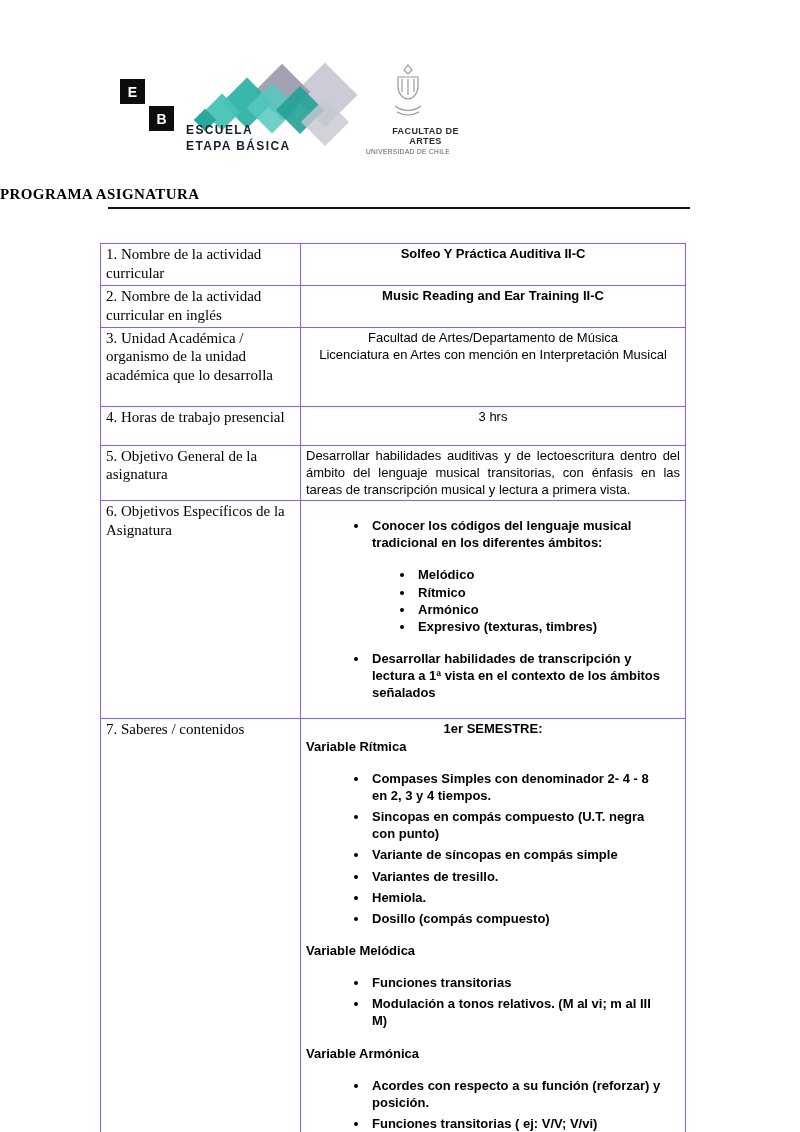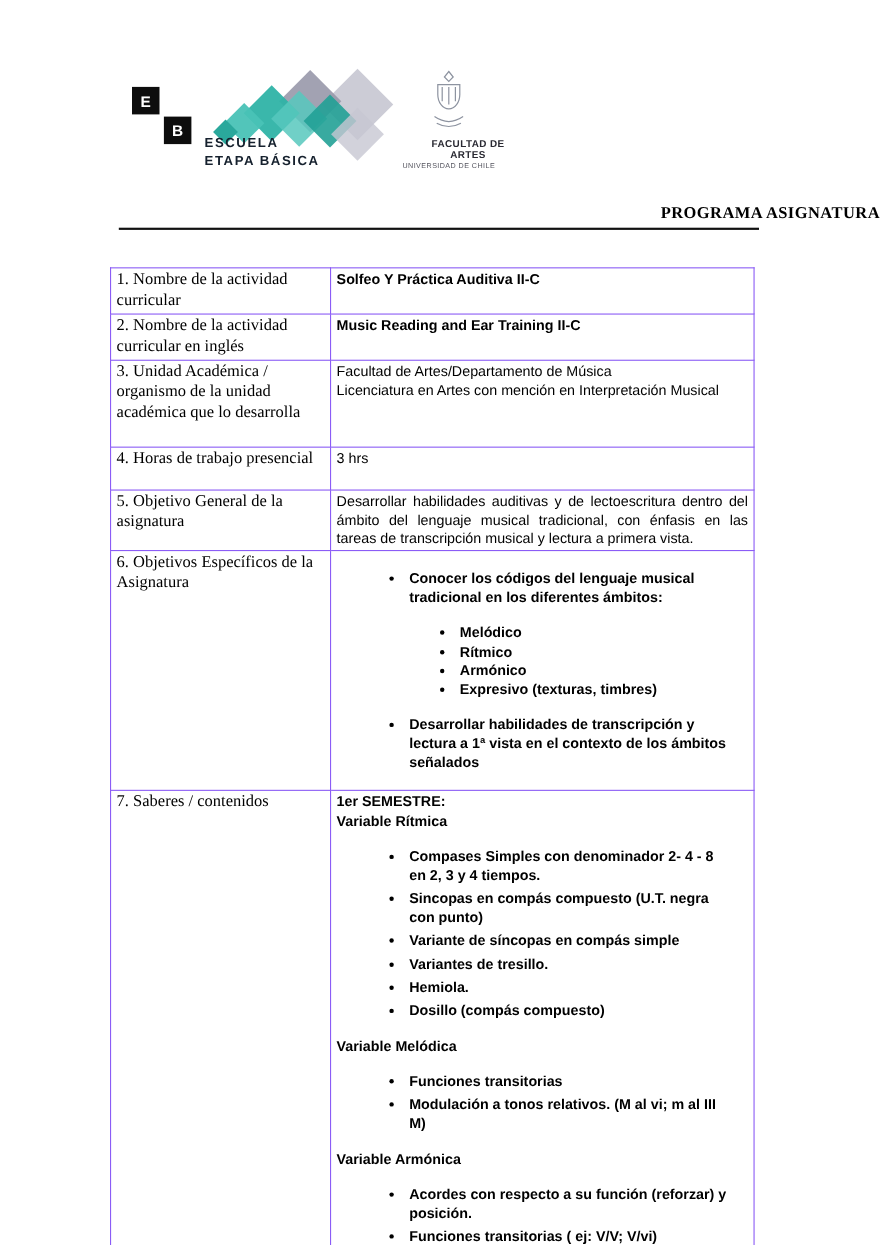--- a/index.html
+++ b/index.html
@@ -47,21 +47,21 @@
     font-family: "Liberation Sans", sans-serif;
     color: #2a2a33;
   }
   .fac-line1 { font-weight: bold; font-size: 9px; letter-spacing: 0.4px; margin-left: 35px; }
   .fac-line2 { font-size: 6.5px; letter-spacing: 0.4px; color: #55555f; margin-top: 2px; }
 
   
   .title {
     position: absolute;
     top: 186px; left: 0; width: 100%;
-    text-align: right;
+    text-align: left;
     font-weight: bold;
     font-size: 15px;
     letter-spacing: 0.4px;
   }
   .title-rule {
     position: absolute;
     top: 207px; left: 108px;
     width: 582px; height: 2px;
     background: #111;
   }
@@ -83,21 +83,21 @@
     width: 200px;
     font-family: "Liberation Serif", serif;
     font-size: 15px;
     line-height: 1.26;
   }
   td.content {
     font-family: "Liberation Sans", sans-serif;
     font-size: 13px;
     line-height: 1.32;
   }
-  .center { text-align: left; }
+  .center { text-align: center; }
   .bold { font-weight: bold; }
   .justify { text-align: justify; }
 
   ul { list-style: disc; margin: 15px; font-weight: bold; }
   ul.l1 { padding-left: 48px; }
   ul.l2 { padding-left: 28px; }
   ul.l1 > li { padding-left: 3px; }
   ul.l2 > li { padding-left: 3px; }
   ul.gap > li { margin: 1px 0 4px 0; }
 
@@ -163,21 +163,21 @@
         <div>Facultad de Artes/Departamento de Música</div>
         <div>Licenciatura en Artes con mención en Interpretación Musical</div>
       </td>
     </tr>
     <tr>
       <td class="label" style="height:39px;">4. Horas de trabajo presencial</td>
       <td class="content center">3 hrs</td>
     </tr>
     <tr>
       <td class="label" style="height:53px;">5. Objetivo General de la asignatura</td>
-      <td class="content justify">Desarrollar habilidades auditivas y de lectoescritura dentro del ámbito del lenguaje musical tradicional, con énfasis en las tareas de transcripción musical y lectura a primera vista.</td>
+      <td class="content justify">Desarrollar habilidades auditivas y de lectoescritura dentro del ámbito del lenguaje musical transitorias, con énfasis en las tareas de transcripción musical y lectura a primera vista.</td>
     </tr>
     <tr>
       <td class="label" style="height:148px;">6. Objetivos Específicos de la Asignatura</td>
       <td class="content">
         <ul class="l1">
           <li>
             <span>Conocer los códigos del lenguaje musical tradicional en los diferentes ámbitos:</span>
             <ul class="l2">
               <li><span>Melódico</span></li>
               <li><span>Rítmico</span></li>

